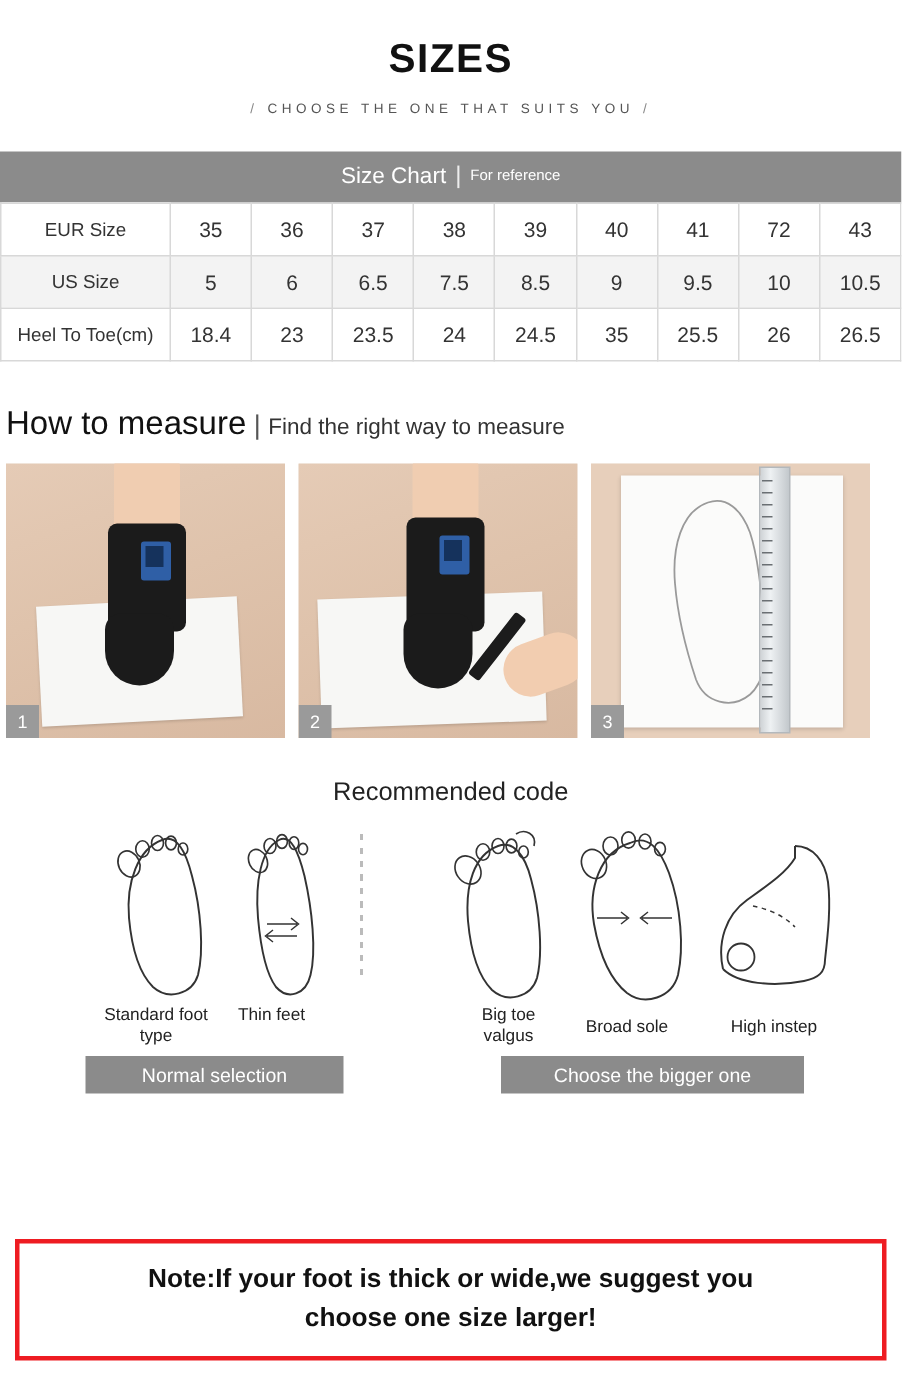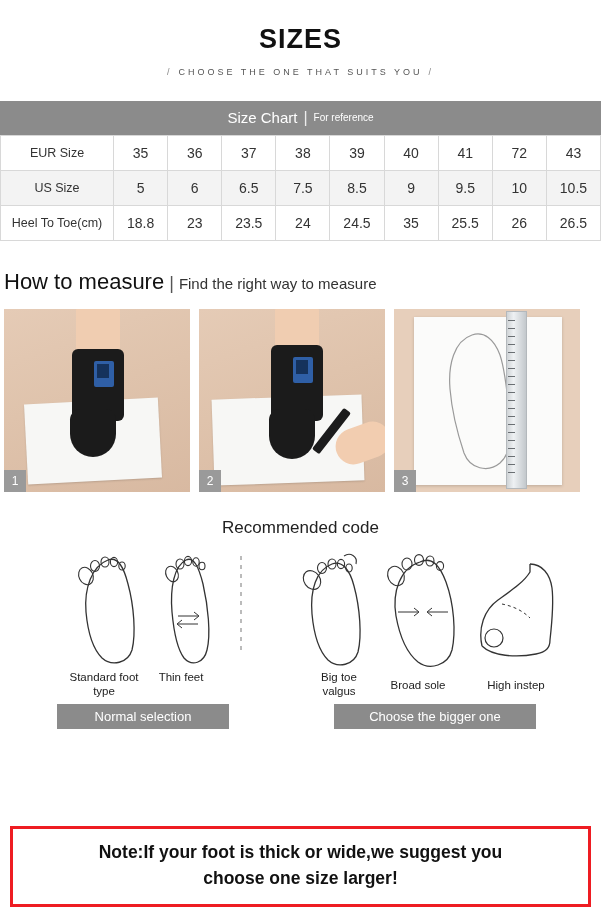--- a/index.html
+++ b/index.html
@@ -258,21 +258,21 @@
         <td>6.5</td>
         <td>7.5</td>
         <td>8.5</td>
         <td>9</td>
         <td>9.5</td>
         <td>10</td>
         <td>10.5</td>
       </tr>
       <tr>
         <td class="rowhead">Heel To Toe(cm)</td>
-        <td>18.8</td>
+        <td>18.4</td>
         <td>23</td>
         <td>23.5</td>
         <td>24</td>
         <td>24.5</td>
         <td>35</td>
         <td>25.5</td>
         <td>26</td>
         <td>26.5</td>
       </tr>
     </tbody>

